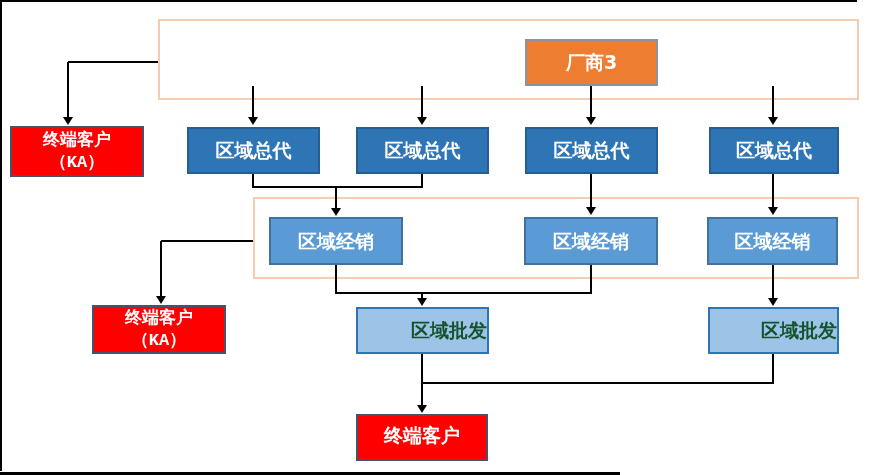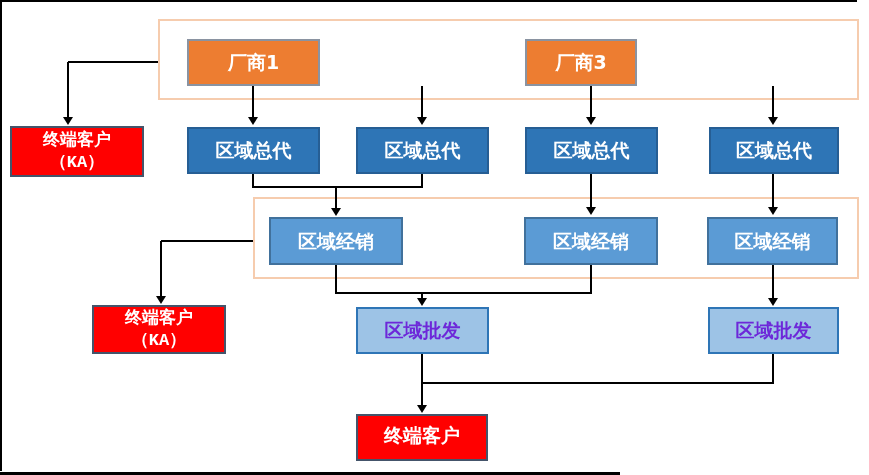--- a/index.html
+++ b/index.html
@@ -11,21 +11,21 @@
   .group{position:absolute;box-sizing:border-box;border:2px solid var(--group-border);background:transparent;}
   .node{
     position:absolute;box-sizing:border-box;display:flex;flex-direction:column;
     align-items:center;justify-content:center;text-align:center;
     color:var(--label-text);font-size:19px;font-weight:bold;line-height:1.2;
     border:2px solid;
   }
   .factory{background:var(--factory-fill);border-color:var(--factory-border);}
   .agent{background:var(--agent-fill);border-color:var(--agent-border);}
   .distributor{background:var(--distributor-fill);border-color:var(--distributor-border);}
-  .wholesale{background:var(--wholesale-fill);border-color:var(--wholesale-border);color:#6d28d9;}
+  .wholesale{background:var(--wholesale-fill);border-color:var(--wholesale-border);color:#14532d;align-items:flex-end;}
   .customer{background:var(--customer-fill);border-color:var(--customer-border);font-family:Liberation Mono, monospace;}
   .customer.ka{font-size:17px;line-height:1.25;}
   .hline{position:absolute;height:2px;background:var(--connector);}
   .vline{position:absolute;width:2px;background:var(--connector);}
   .arr{
     position:absolute;width:0;height:0;
     border-left:5px solid transparent;border-right:5px solid transparent;
     border-top:8px solid var(--connector);
   }
 </style>
@@ -76,24 +76,21 @@
   <div class="arr" style="left:417px;top:298px;"></div>
 
   <div class="vline" style="left:772px;top:265px;height:35px;"></div>
   <div class="arr" style="left:768px;top:298px;"></div>
 
   <div class="vline" style="left:421px;top:354px;height:53px;"></div>
   <div class="arr" style="left:417px;top:405px;"></div>
   <div class="vline" style="left:772px;top:354px;height:30px;"></div>
   <div class="hline" style="left:422px;top:382px;width:352px;"></div>
 
-  <div class="node factory" style="left:187px;top:39px;width:133px;height:47px;">
-    <span>厂商1</span>
-  </div>
-  <div class="node factory" style="left:525px;top:39px;width:112px;height:47px;">
+  <div class="node factory" style="left:525px;top:39px;width:133px;height:47px;">
     <span>厂商3</span>
   </div>
 
   <div class="node agent" style="left:187px;top:127px;width:133px;height:47px;">
     <span>区域总代</span>
   </div>
   <div class="node agent" style="left:356px;top:127px;width:133px;height:47px;">
     <span>区域总代</span>
   </div>
   <div class="node agent" style="left:525px;top:127px;width:133px;height:47px;">

